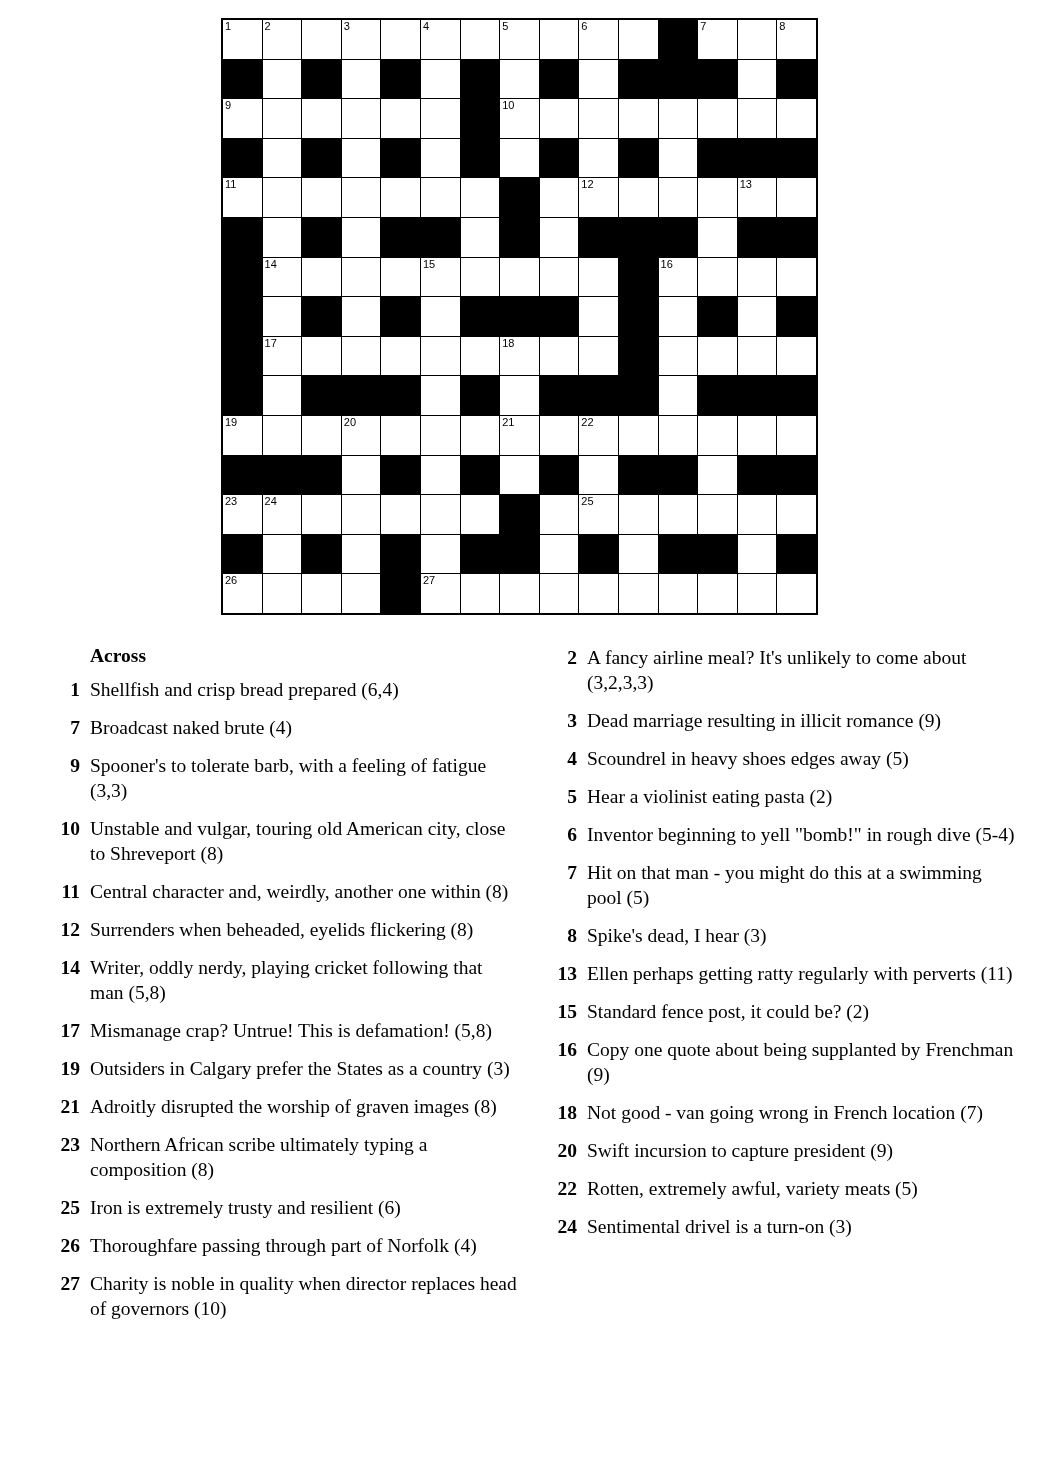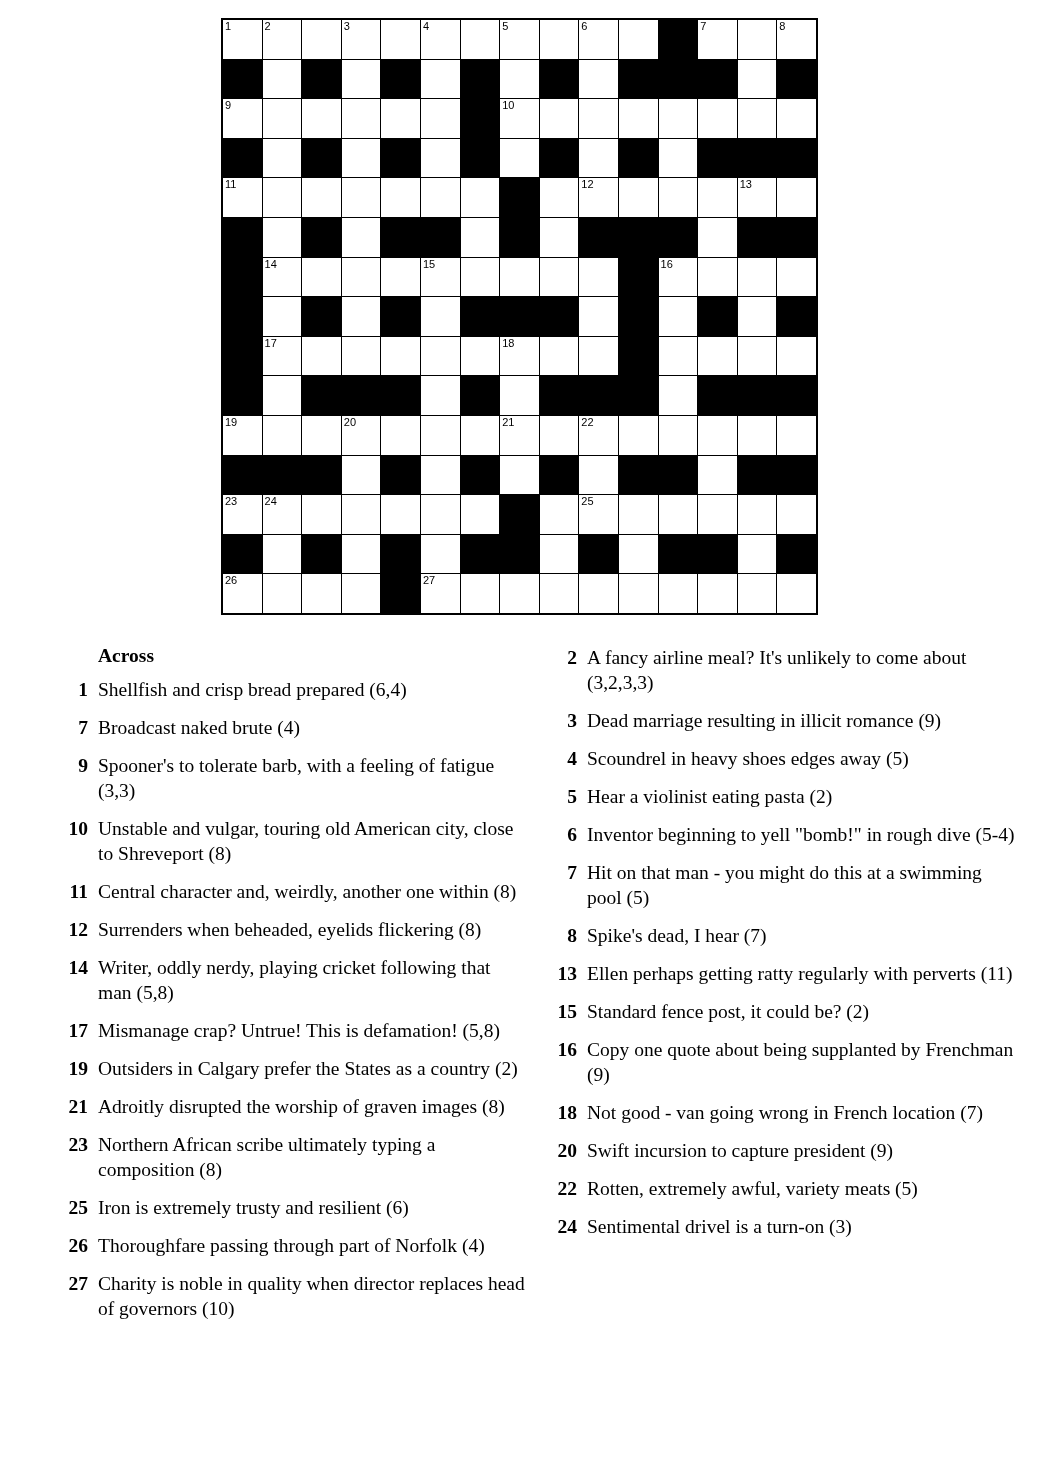--- a/index.html
+++ b/index.html
@@ -56,21 +56,21 @@
   #clues {
     position: absolute;
     left: 0;
     top: 645px;
     width: 1039px;
   }
   .col {
     position: absolute;
     top: 0;
   }
-  .col-across { left: 56px; width: 470px; }
+  .col-across { left: 48px; width: 470px; }
   .col-down   { left: 545px; width: 470px; }
 
   .col h3 {
     margin: 0 0 10px 42px;
     font-size: 19.5px;
     font-weight: bold;
     font-family: "Liberation Serif", serif;
   }
   ol.clue-list {
     list-style: none;
@@ -448,21 +448,21 @@
           <li class="clue">
             <span class="cnum">14</span>
             <span class="ctext">Writer, oddly nerdy, playing cricket following that man (5,8)</span>
           </li>
           <li class="clue">
             <span class="cnum">17</span>
             <span class="ctext">Mismanage crap? Untrue! This is defamation! (5,8)</span>
           </li>
           <li class="clue">
             <span class="cnum">19</span>
-            <span class="ctext">Outsiders in Calgary prefer the States as a country (2)</span>
+            <span class="ctext">Outsiders in Calgary prefer the States as a country (3)</span>
           </li>
           <li class="clue">
             <span class="cnum">21</span>
             <span class="ctext">Adroitly disrupted the worship of graven images (8)</span>
           </li>
           <li class="clue">
             <span class="cnum">23</span>
             <span class="ctext">Northern African scribe ultimately typing a composition (8)</span>
           </li>
           <li class="clue">
@@ -500,21 +500,21 @@
           <li class="clue">
             <span class="cnum">6</span>
             <span class="ctext">Inventor beginning to yell "bomb!" in rough dive (5-4)</span>
           </li>
           <li class="clue">
             <span class="cnum">7</span>
             <span class="ctext">Hit on that man - you might do this at a swimming pool (5)</span>
           </li>
           <li class="clue">
             <span class="cnum">8</span>
-            <span class="ctext">Spike's dead, I hear (7)</span>
+            <span class="ctext">Spike's dead, I hear (3)</span>
           </li>
           <li class="clue">
             <span class="cnum">13</span>
             <span class="ctext">Ellen perhaps getting ratty regularly with perverts (11)</span>
           </li>
           <li class="clue">
             <span class="cnum">15</span>
             <span class="ctext">Standard fence post, it could be? (2)</span>
           </li>
           <li class="clue">

